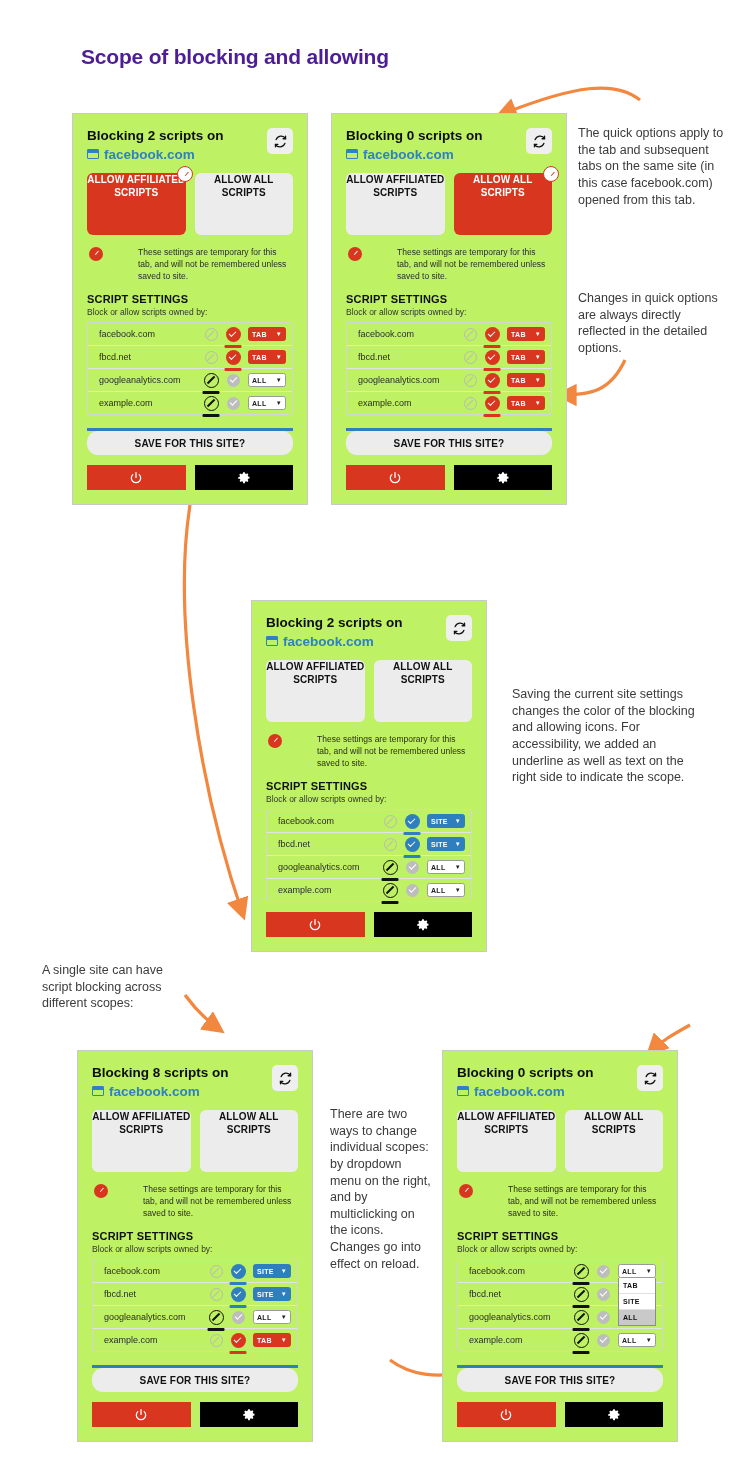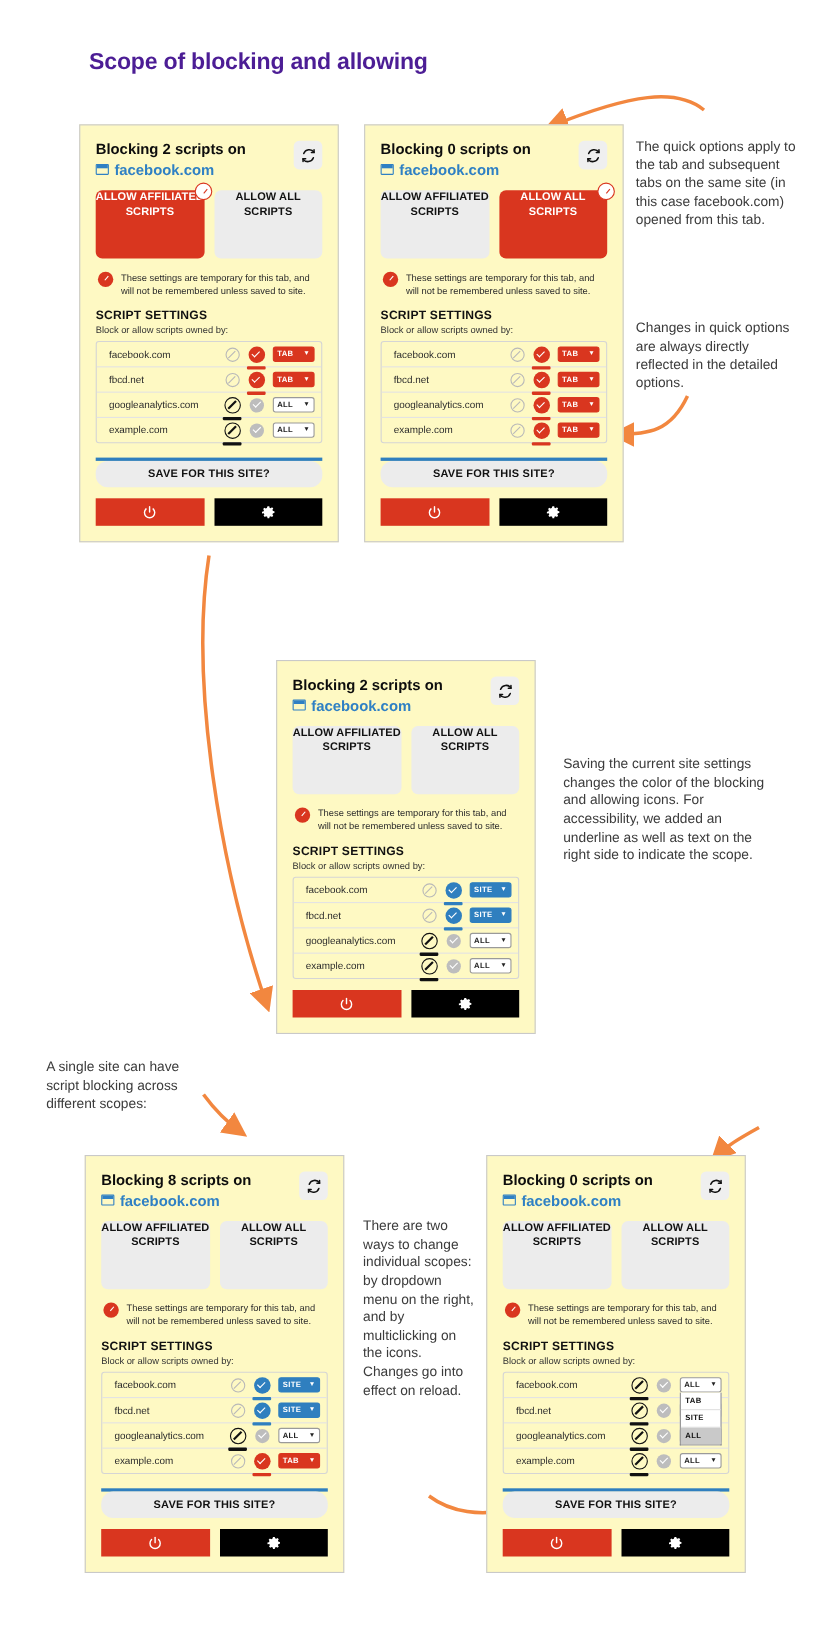--- a/index.html
+++ b/index.html
@@ -10,21 +10,21 @@
     color:#1a1a1a;
     overflow:hidden;
   }
   .page-title{
     position:absolute;left:81px;top:45px;
     font-size:21px;font-weight:bold;letter-spacing:-0.2px;color:#4c1d95;
   }
   
   .panel{
     position:absolute;
-    background:#fef9c3;
+    background:#bef264;
     border:1px solid #c9c9c9;
     box-sizing:border-box;
   }
   .panel-inner{padding:0 14px;}
   .pnl-head{
     display:flex;align-items:flex-start;justify-content:space-between;
     padding-top:14px;
   }
   .pnl-title{font-size:13.5px;font-weight:bold;color:#0d0d0d;line-height:1.25;}
   .pnl-site{
@@ -66,21 +66,21 @@
     display:flex;gap:7px;align-items:flex-start;margin-top:11px;padding:0 2px;
   }
   .temp-note .dot{
     width:14px;height:14px;border-radius:50%;background:#d9361f;flex:0 0 auto;
     margin-top:1px;position:relative;
   }
   .temp-note .dot:after{
     content:"";position:absolute;left:6.2px;top:3px;width:1.4px;height:4.6px;
     background:#fff;transform:rotate(40deg);transform-origin:bottom;
   }
-  .temp-note .txt{font-size:8.5px;line-height:1.42;color:#2b2b2b;}
+  .temp-note .txt{font-size:8.5px;line-height:1.42;color:#2b2b2b;margin-left:28px;}
   .sect-title{font-size:11px;font-weight:bold;margin-top:11px;letter-spacing:.2px;color:#111;}
   .sect-sub{font-size:8.5px;margin-top:2px;color:#333;}
   
   .stable{
     margin-top:5px;border:1px solid #d5d5d5;border-radius:3px;overflow:visible;
   }
   .srow{
     display:flex;align-items:center;height:22px;padding:0 6px;
     border-bottom:1px solid #e3e3e3;position:relative;
   }

